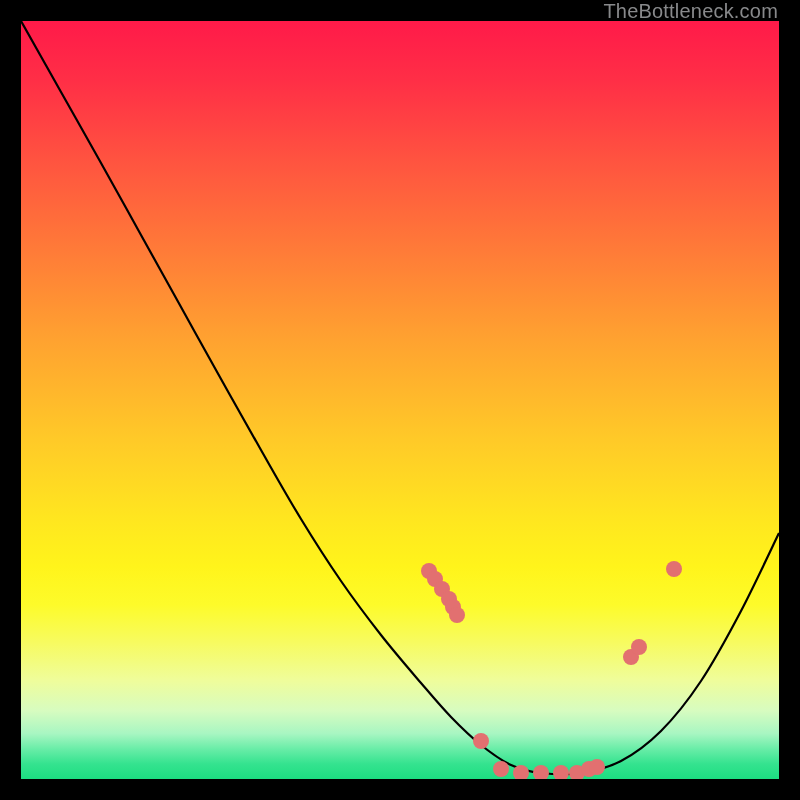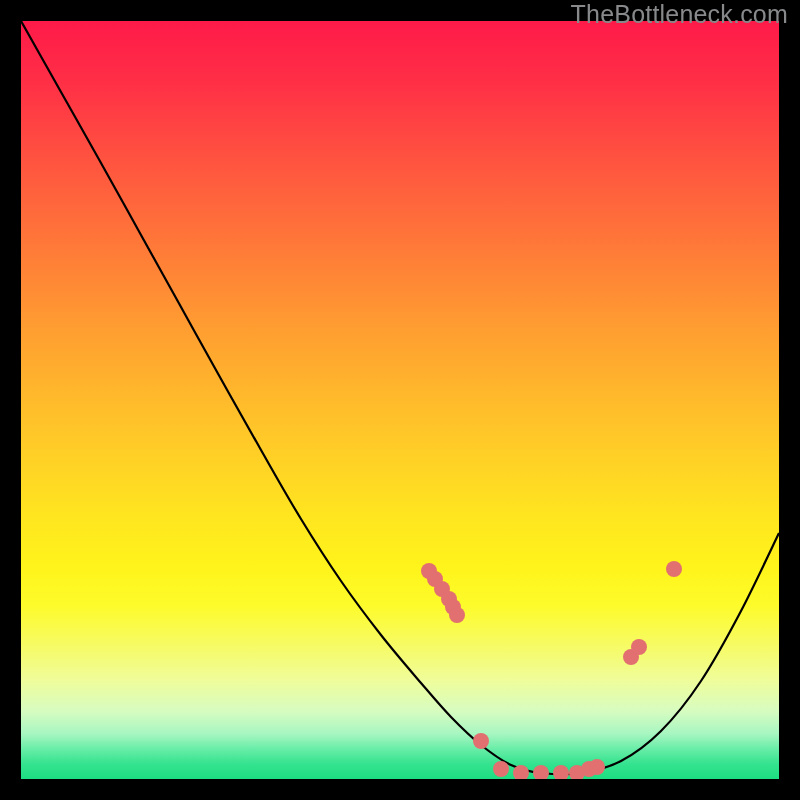--- a/index.html
+++ b/index.html
@@ -31,23 +31,23 @@
       #d7fcc0 91%,
       #a8f6c2 94%,
       #6aeda8 96%,
       #35e38f 98%,
       #1cdd81 100%
     );
   }
   .watermark {
     position: absolute;
     top: 0px;
-    right: 12px;
+    right: 22px;
     font-family: Arial, Helvetica, sans-serif;
-    font-size: 25px;
+    font-size: 20px;
     color: #88898b;
     letter-spacing: 0.2px;
     font-weight: 500;
   }
   svg.plot {
     position: absolute;
     left: 21px;
     top: 21px;
     width: 758px;
     height: 758px;

